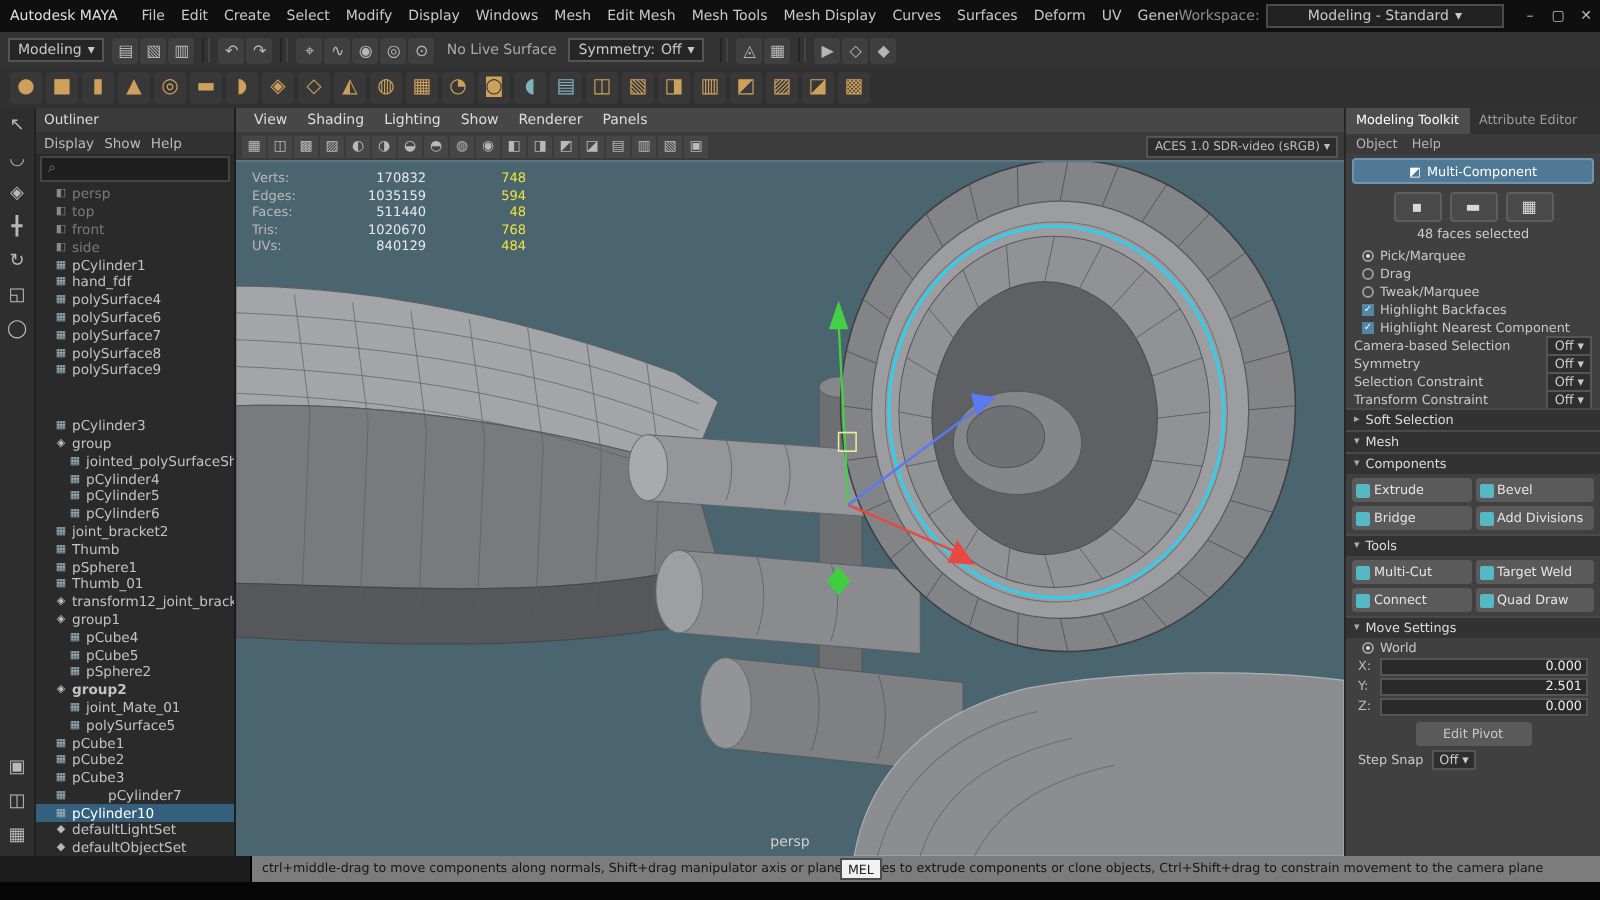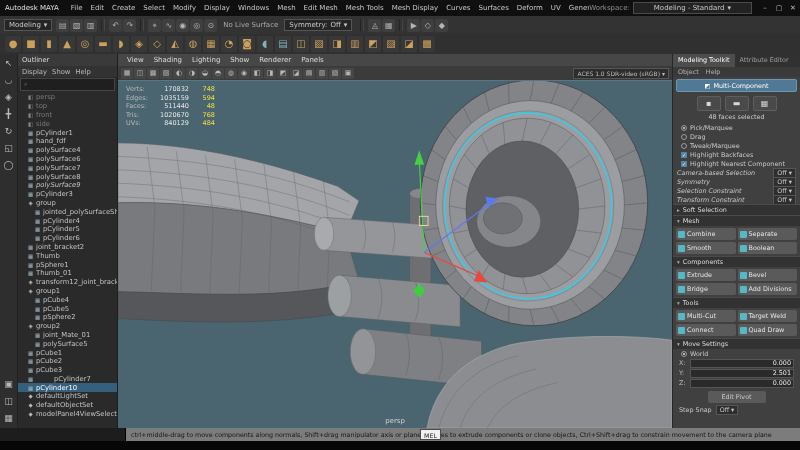--- a/index.html
+++ b/index.html
@@ -55,42 +55,42 @@
   .viewport{flex:1;display:flex;flex-direction:column;min-width:0;background:#4a6570;position:relative;}
   .vp-menus{height:12px;background:#474747;display:flex;align-items:center;font-size:7px;padding-left:4px;flex:none;}
   .vp-menu{padding:0 5px;color:#ddd;}
   .vp-icons{height:14px;background:#3b3b3b;display:flex;align-items:center;gap:1px;padding:0 3px;flex:none;}
   .vp-icon-list{display:flex;gap:1px;overflow:hidden;}
   .vp-icon{width:12px;height:11px;background:#464646;border-radius:1px;font-size:7px;line-height:11px;text-align:center;color:#b9b9b9;flex:none;}
   .aces{margin-left:auto;background:#2d2d2d;border:1px solid #555;font-size:6px;height:11px;line-height:9px;padding:0 3px;color:#bdbdbd;white-space:nowrap;display:flex;align-items:center;gap:2px;flex:none;}
   .canvas{flex:1;position:relative;border-top:1px solid #5a7683;min-height:0;}
   .canvas svg{position:absolute;inset:0;width:100%;height:100%;}
   .hud{position:absolute;top:4px;left:8px;font-size:6.5px;line-height:8.5px;color:#b9b9b9;}
-  .hud-row{display:flex;}
+  .hud-row{display:flex;gap:24px;}
   .hud-label{width:27px;}
   .hud-total{width:36px;text-align:right;color:#e8e8e8;}
   .hud-sel{width:26px;text-align:right;color:#efe23e;}
   .cam-label{position:absolute;bottom:3px;left:50%;transform:translateX(-50%);font-size:7px;color:#d0d0d0;}
 
   
   .rightpanel{width:128px;background:#404040;border-left:1px solid #272727;display:flex;flex-direction:column;font-size:6.4px;overflow:hidden;flex:none;}
   .rp-tabs{height:13px;display:flex;background:#313131;flex:none;}
   .rp-tab{padding:2px 5px;white-space:nowrap;overflow:hidden;color:#9e9e9e;}
   .rp-tab.active{background:#4d4d4d;color:#fff;}
   .rp-menus{height:10px;display:flex;gap:7px;align-items:center;padding-left:5px;background:#3a3a3a;color:#b5b5b5;flex:none;}
   .mc-btn{margin:2px 3px;height:13px;background:#4f7994;border:1px solid #6f96ad;border-radius:2px;color:#fff;display:flex;align-items:center;justify-content:center;gap:3px;flex:none;}
   .selmode-row{display:flex;justify-content:center;gap:4px;margin:2px 0;flex:none;}
   .selmode{width:24px;height:15px;background:#4a4a4a;border:1px solid #5e5e5e;border-radius:2px;text-align:center;line-height:14px;font-size:8px;color:#d8d8d8;}
   .sel-status{text-align:center;color:#cccccc;margin-bottom:2px;flex:none;}
   .opt-row{height:9px;display:flex;align-items:center;gap:3px;padding-left:8px;white-space:nowrap;overflow:hidden;flex:none;}
   .radio{width:6px;height:6px;border:1px solid #999;border-radius:50%;flex:none;position:relative;}
   .radio.on::after{content:"";position:absolute;inset:1px;background:#ddd;border-radius:50%;}
   .check{width:6px;height:6px;background:#5285a6;color:#fff;font-size:5px;line-height:6px;text-align:center;flex:none;}
   .dd-row{height:9px;display:flex;align-items:center;gap:2px;padding:0 4px;flex:none;}
-  .dd-label{flex:1;white-space:nowrap;overflow:hidden;font-style:italic;}
+  .dd-label{flex:1;white-space:nowrap;overflow:hidden;}
   .dd-val{background:#2e2e2e;border:1px solid #555;padding:0 3px;display:flex;gap:2px;align-items:center;white-space:nowrap;}
   .sec-hdr{height:11px;background:#323232;border-top:1px solid #4a4a4a;display:flex;align-items:center;gap:3px;padding-left:4px;color:#ddd;flex:none;}
   .sec-arrow{font-size:5.5px;color:#aaa;}
   .btn-grid{display:grid;grid-template-columns:1fr 1fr;gap:2px;padding:2px 3px;flex:none;}
   .tk-btn{height:12px;background:#5a5a5a;border-radius:2px;display:flex;align-items:center;gap:2px;padding-left:2px;color:#e5e5e5;overflow:hidden;white-space:nowrap;}
   .bicon{width:7px;height:7px;background:#56b8c4;border-radius:1px;flex:none;}
   .axis-row{height:10px;display:flex;align-items:center;gap:3px;padding:0 6px;flex:none;}
   .axis-lab{width:8px;color:#bbb;}
   .axis-field{flex:1;background:#2a2a2a;border:1px solid #555;height:9px;line-height:7px;text-align:right;padding:0 2px;color:#eee;}
   .pivot-btn{margin:3px auto 2px;width:58px;height:12px;background:#5a5a5a;border-radius:2px;text-align:center;line-height:12px;flex:none;}
@@ -265,25 +265,25 @@
             <span class="olabel">polySurface6</span>
           </div>
           <div class="orow" style="padding-left: 9px;">
             <span class="oicon mesh">▦</span>
             <span class="olabel">polySurface7</span>
           </div>
           <div class="orow" style="padding-left: 9px;">
             <span class="oicon mesh">▦</span>
             <span class="olabel">polySurface8</span>
           </div>
-          <div class="orow" style="padding-left: 9px; font-style: italic;">
+          <div class="orow" style="padding-left: 9px;">
             <span class="oicon mesh">▦</span>
             <span class="olabel">polySurface9</span>
           </div>
-          <div class="orow" style="padding-left: 9px;">
+          <div class="orow" style="padding-left: 9px; margin-top: 19px;">
             <span class="oicon mesh">▦</span>
             <span class="olabel">pCylinder3</span>
           </div>
           <div class="orow" style="padding-left: 9px;">
             <span class="oicon group">◈</span>
             <span class="olabel">group</span>
           </div>
           <div class="orow" style="padding-left: 16px;">
             <span class="oicon mesh">▦</span>
             <span class="olabel">jointed_polySurfaceShape1</span>
@@ -329,21 +329,21 @@
             <span class="olabel">pCube4</span>
           </div>
           <div class="orow" style="padding-left: 16px;">
             <span class="oicon mesh">▦</span>
             <span class="olabel">pCube5</span>
           </div>
           <div class="orow" style="padding-left: 16px;">
             <span class="oicon mesh">▦</span>
             <span class="olabel">pSphere2</span>
           </div>
-          <div class="orow" style="padding-left: 9px;">
+          <div class="orow" style="padding-left: 9px; font-weight: bold;">
             <span class="oicon group">◈</span>
             <span class="olabel">group2</span>
           </div>
           <div class="orow" style="padding-left: 16px;">
             <span class="oicon mesh">▦</span>
             <span class="olabel">joint_Mate_01</span>
           </div>
           <div class="orow" style="padding-left: 16px;">
             <span class="oicon mesh">▦</span>
             <span class="olabel">polySurface5</span>
@@ -645,38 +645,20 @@
         </div>
       <div id="tk-sections">
           <div class="sec-hdr">
             <span class="sec-arrow">▸</span>
             <span>Soft Selection</span>
           </div>
           <div class="sec-hdr">
             <span class="sec-arrow">▾</span>
             <span>Mesh</span>
           </div>
-          <div class="btn-grid">
-            <div class="tk-btn">
-              <span class="bicon"></span>
-              <span>Combine</span>
-            </div>
-            <div class="tk-btn">
-              <span class="bicon"></span>
-              <span>Separate</span>
-            </div>
-            <div class="tk-btn">
-              <span class="bicon"></span>
-              <span>Smooth</span>
-            </div>
-            <div class="tk-btn">
-              <span class="bicon"></span>
-              <span>Boolean</span>
-            </div>
-          </div>
           <div class="sec-hdr">
             <span class="sec-arrow">▾</span>
             <span>Components</span>
           </div>
           <div class="btn-grid">
             <div class="tk-btn">
               <span class="bicon"></span>
               <span>Extrude</span>
             </div>
             <div class="tk-btn">

